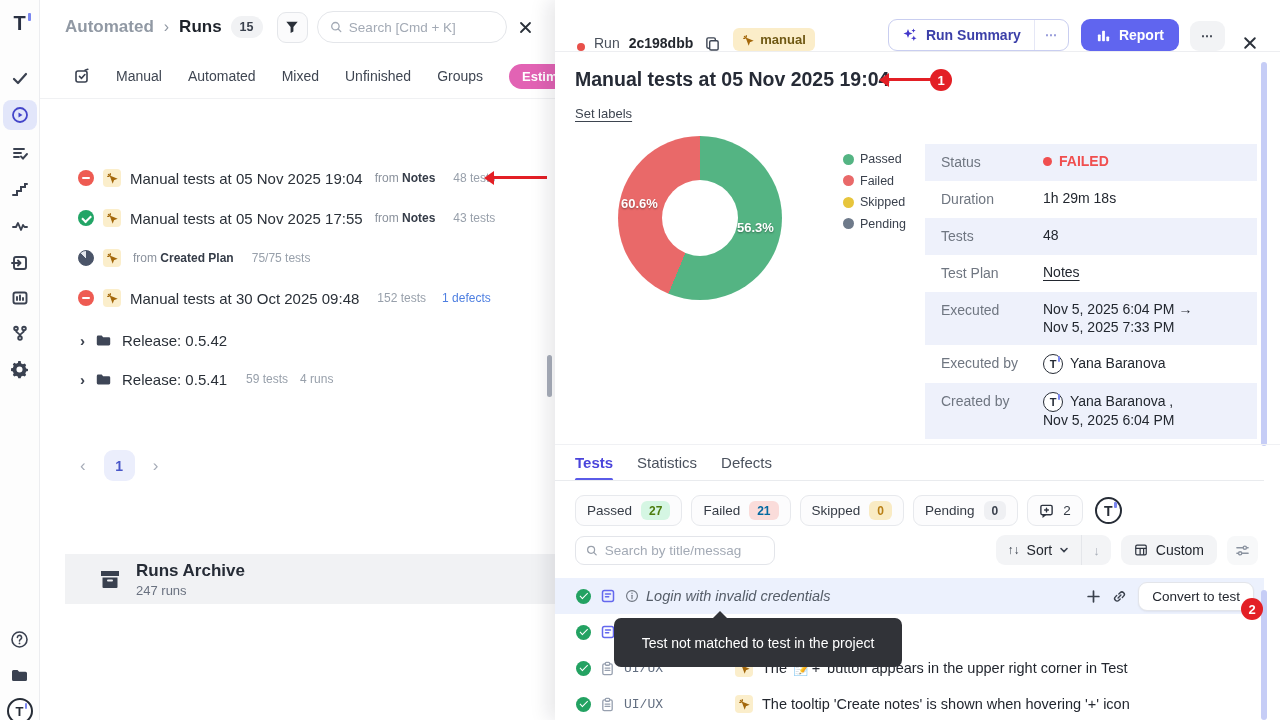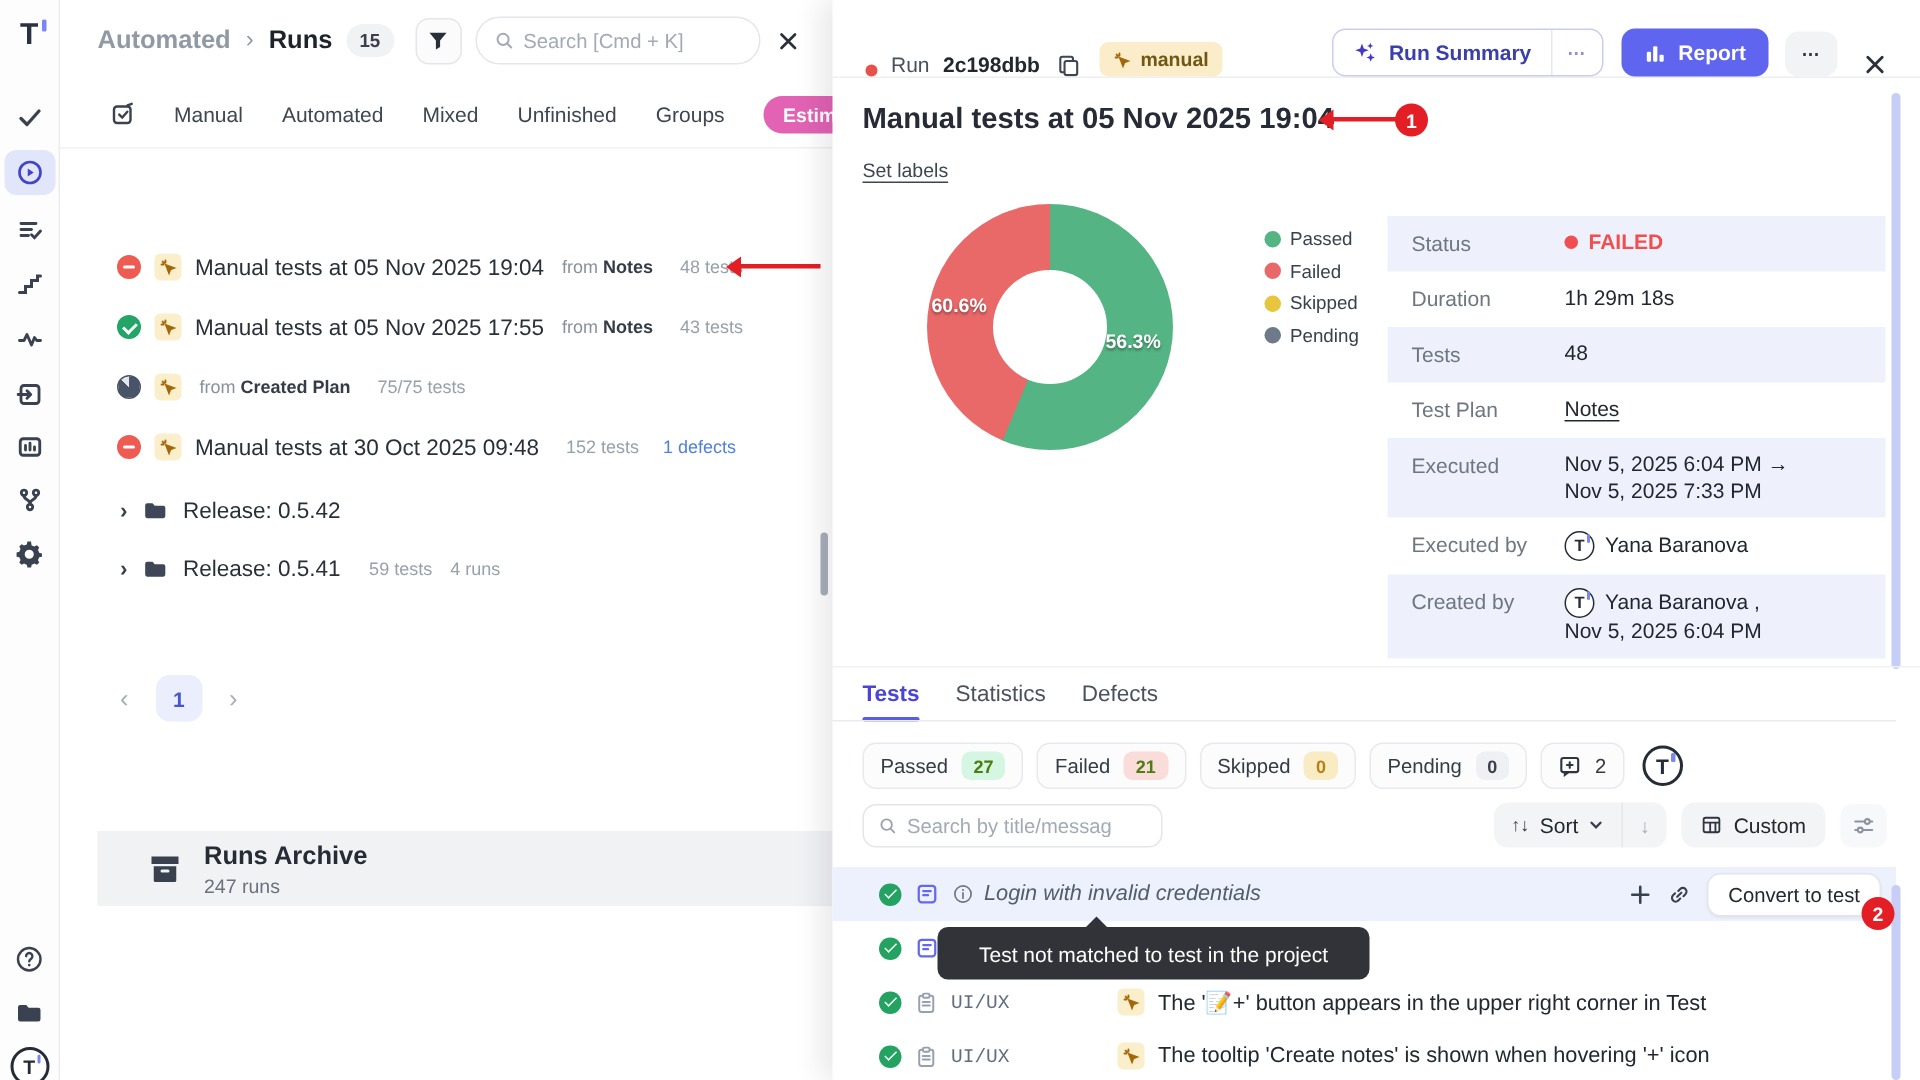--- a/index.html
+++ b/index.html
@@ -105,46 +105,46 @@
   .dp-tabs{position:absolute;left:20px;top:454px;display:flex;gap:24px;font-size:15px;color:#4B525E}
   .dp-tab{position:relative;padding-bottom:10px}
   .dp-tab.active{color:#4A44DB;font-weight:600}
   .dp-tab.active::after{content:"";position:absolute;left:0;right:0;bottom:0;height:3px;background:#5A5BE8;border-radius:2px}
   .dp-tabs-line{position:absolute;left:0;right:16px;top:480px;height:1px;background:#E9EBEE}
 
   .chips{position:absolute;left:20px;top:495px;display:flex;gap:9px;align-items:center}
   .chip{display:flex;align-items:center;gap:9px;border:1px solid #E7E9ED;background:#FCFCFD;border-radius:9px;padding:5px 11px;font-size:13.5px;color:#353B45;height:31px}
   .chip-badge{border-radius:6px;padding:2.5px 8px;font-size:12px;font-weight:600}
   .b-passed{background:#D5F6E3;color:#4d7c0f}
-  .b-failed{background:#FADCDA;color:#4d7c0f}
+  .b-failed{background:#FADCDA;color:#0369a1}
   .b-skipped{background:#F9EBC4;color:#B97F15}
   .b-pending{background:#EFF0F3;color:#3A414D}
 
   .dp-search{position:absolute;left:20px;top:536px;width:200px;height:29px;border:1px solid #E3E5EA;border-radius:9px;display:flex;align-items:center;gap:7px;padding:0 10px;color:#9AA1AC}
   .dp-search input{border:none;outline:none;width:100%;font-size:13.5px;font-family:inherit;background:transparent;color:#5A626E}
   .dp-search input::placeholder{color:#A3AAB5}
   .tools{position:absolute;right:22px;top:535px;display:flex;gap:10px;align-items:center}
   .sort-group{display:flex;background:#F3F4F6;border-radius:9px;overflow:hidden}
   .sort-main{padding:7px 12px;display:flex;gap:7px;align-items:center;font-size:14px;color:#23272F}
   .sort-dd{padding:7px 11px;border-left:1px solid #E4E6EA;color:#A6ACB6;display:flex;align-items:center}
   .custom-btn{background:#F3F4F6;border-radius:9px;padding:7px 13px;display:flex;gap:8px;align-items:center;font-size:14px;color:#23272F}
   .sliders-btn{background:#F7F8F9;border-radius:8px;padding:7px 8px;color:#8B93A0}
 
-  .trow{position:absolute;left:0;right:16px;height:36px;display:flex;align-items:center;padding-left:31px;gap:9px}
+  .trow{position:absolute;left:0;right:16px;height:36px;display:flex;align-items:center;padding-left:21px;gap:9px}
   .trow.hl{background:#ECF1FD}
   .t-check{width:15px;height:15px;border-radius:50%;background:#23A262;position:relative;flex:none}
   .t-check::after{content:"";position:absolute;left:3.8px;top:4.2px;width:6.6px;height:3.4px;border-left:1.8px solid #fff;border-bottom:1.8px solid #fff;transform:rotate(-45deg)}
   .t-title{font-size:14.5px;color:#555D68;font-style:italic;margin-left:-2px}
   .t-tag{font-family:"Liberation Mono",monospace;font-size:13px;color:#626E80;width:46px;flex:none}
   .t-text{font-size:14.5px;color:#23272F;white-space:nowrap}
   .t-man{margin-left:56px}
   .t-actions{margin-left:auto;display:flex;align-items:center;gap:11px;padding-right:10px}
   .convert-btn{background:#fff;border:1px solid #E3E5EA;border-radius:9px;padding:6px 13px;font-size:13.5px;color:#23272F;box-shadow:0 1px 2px rgba(16,24,40,.06);white-space:nowrap}
   .anno2-circ{left:686px;top:598px}
-  .tooltip{position:absolute;left:70px;top:618px;width:288px;height:35px;background:#313338;border-radius:7px;color:#fff;font-size:14px;display:flex;align-items:center;justify-content:center;z-index:25;white-space:nowrap}
+  .tooltip{position:absolute;left:59px;top:618px;width:288px;height:49px;background:#313338;border-radius:7px;color:#fff;font-size:14px;display:flex;align-items:center;justify-content:center;z-index:25;white-space:nowrap}
   .tooltip::before{content:"";position:absolute;top:-7px;left:98px;border-left:8px solid transparent;border-right:8px solid transparent;border-bottom:8px solid #313338}
   .dp-scroll2{position:absolute;left:706px;top:590px;width:6px;height:130px;background:#C6CDF6;border-radius:3px}
 </style>
 </head>
 <body>
 
 <div class="rail">
   <div class="rail-ic" style="top:10px">
       <span class="logo-t">T<i></i></span>
     </div>

